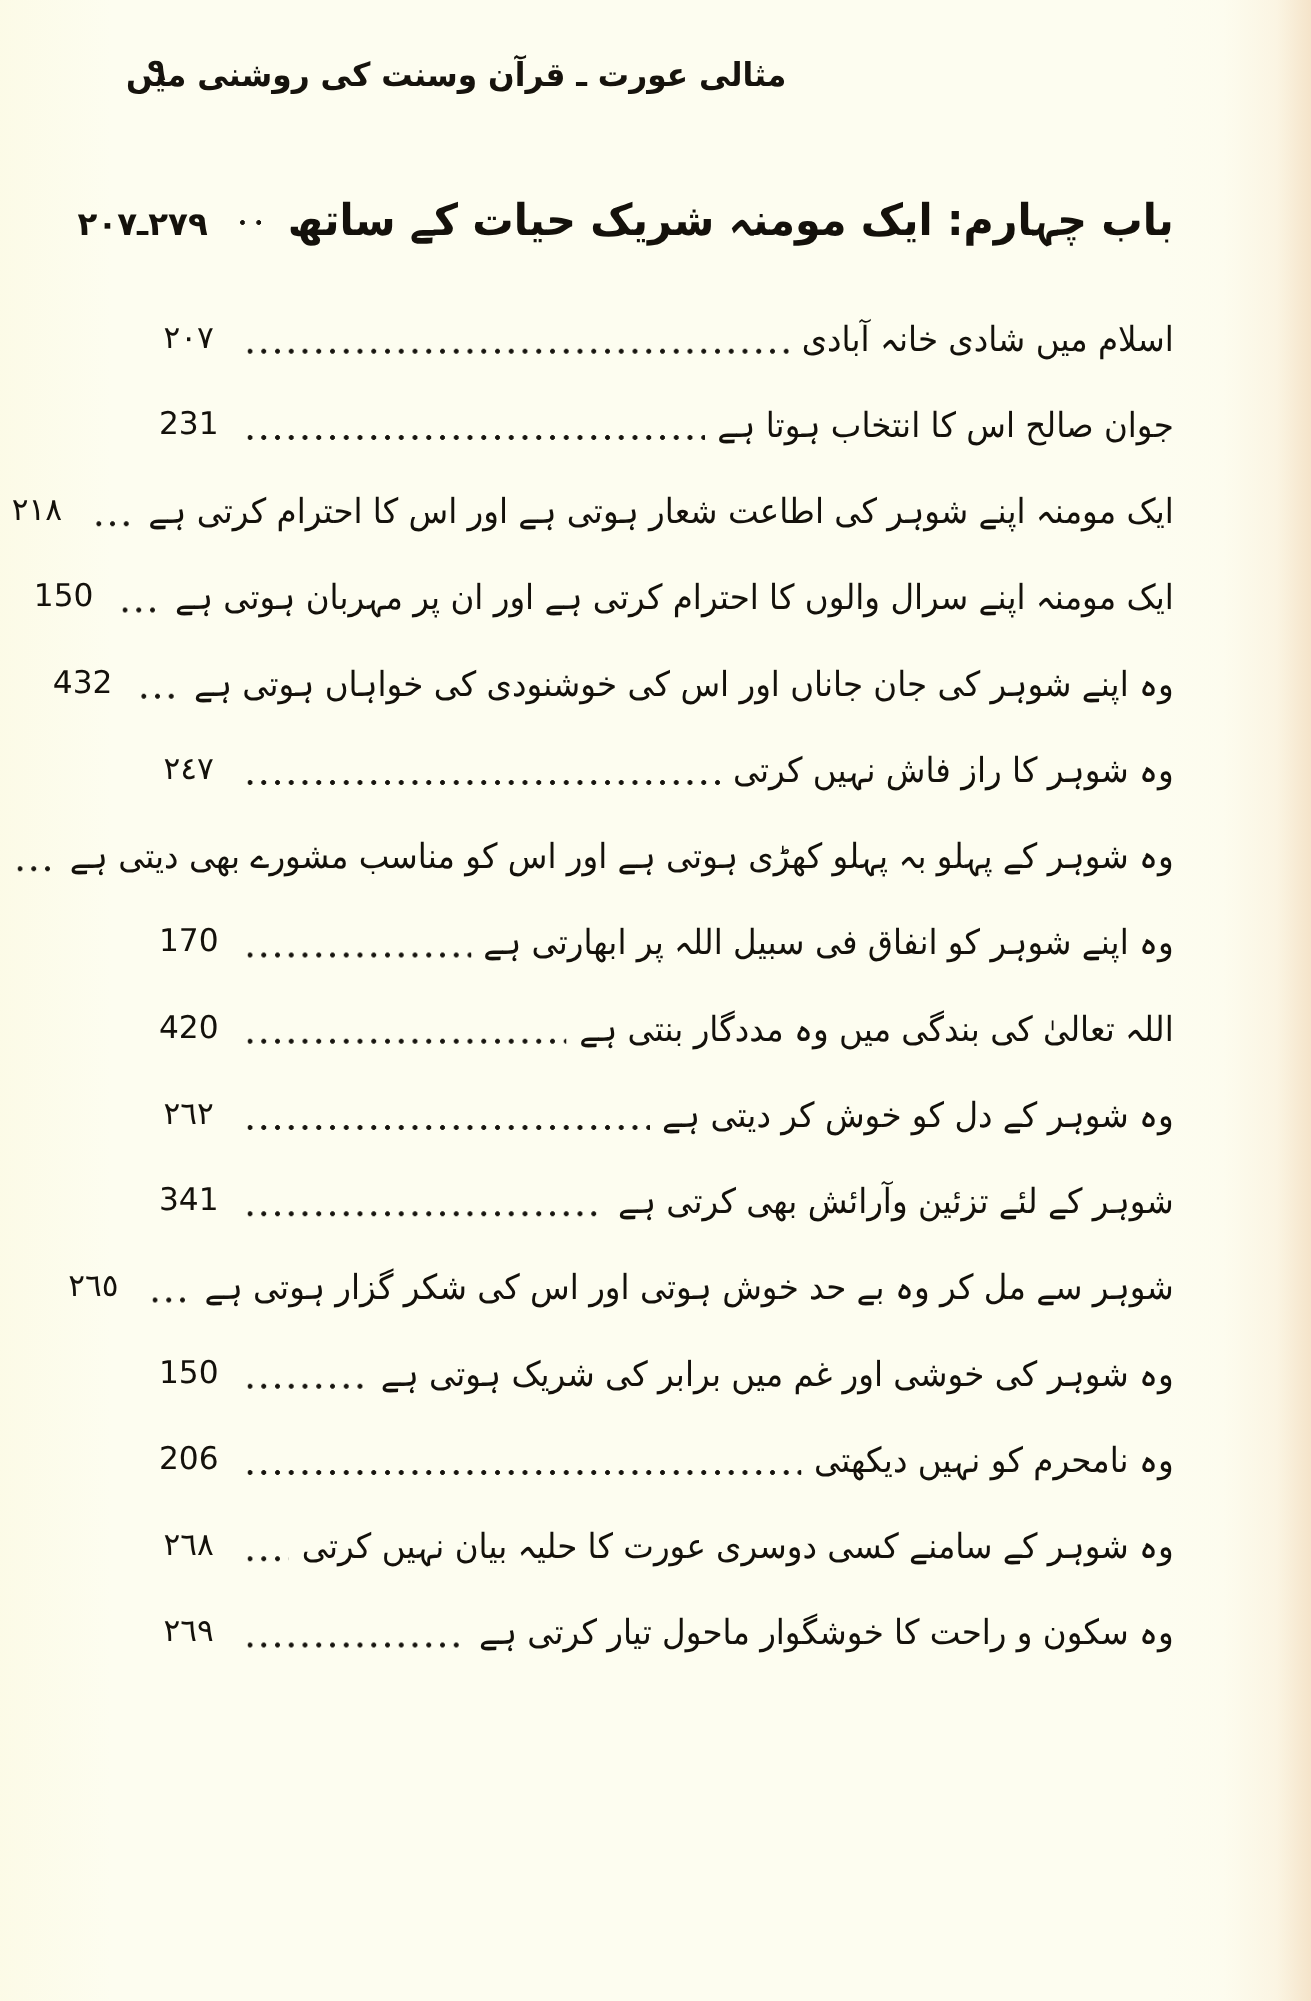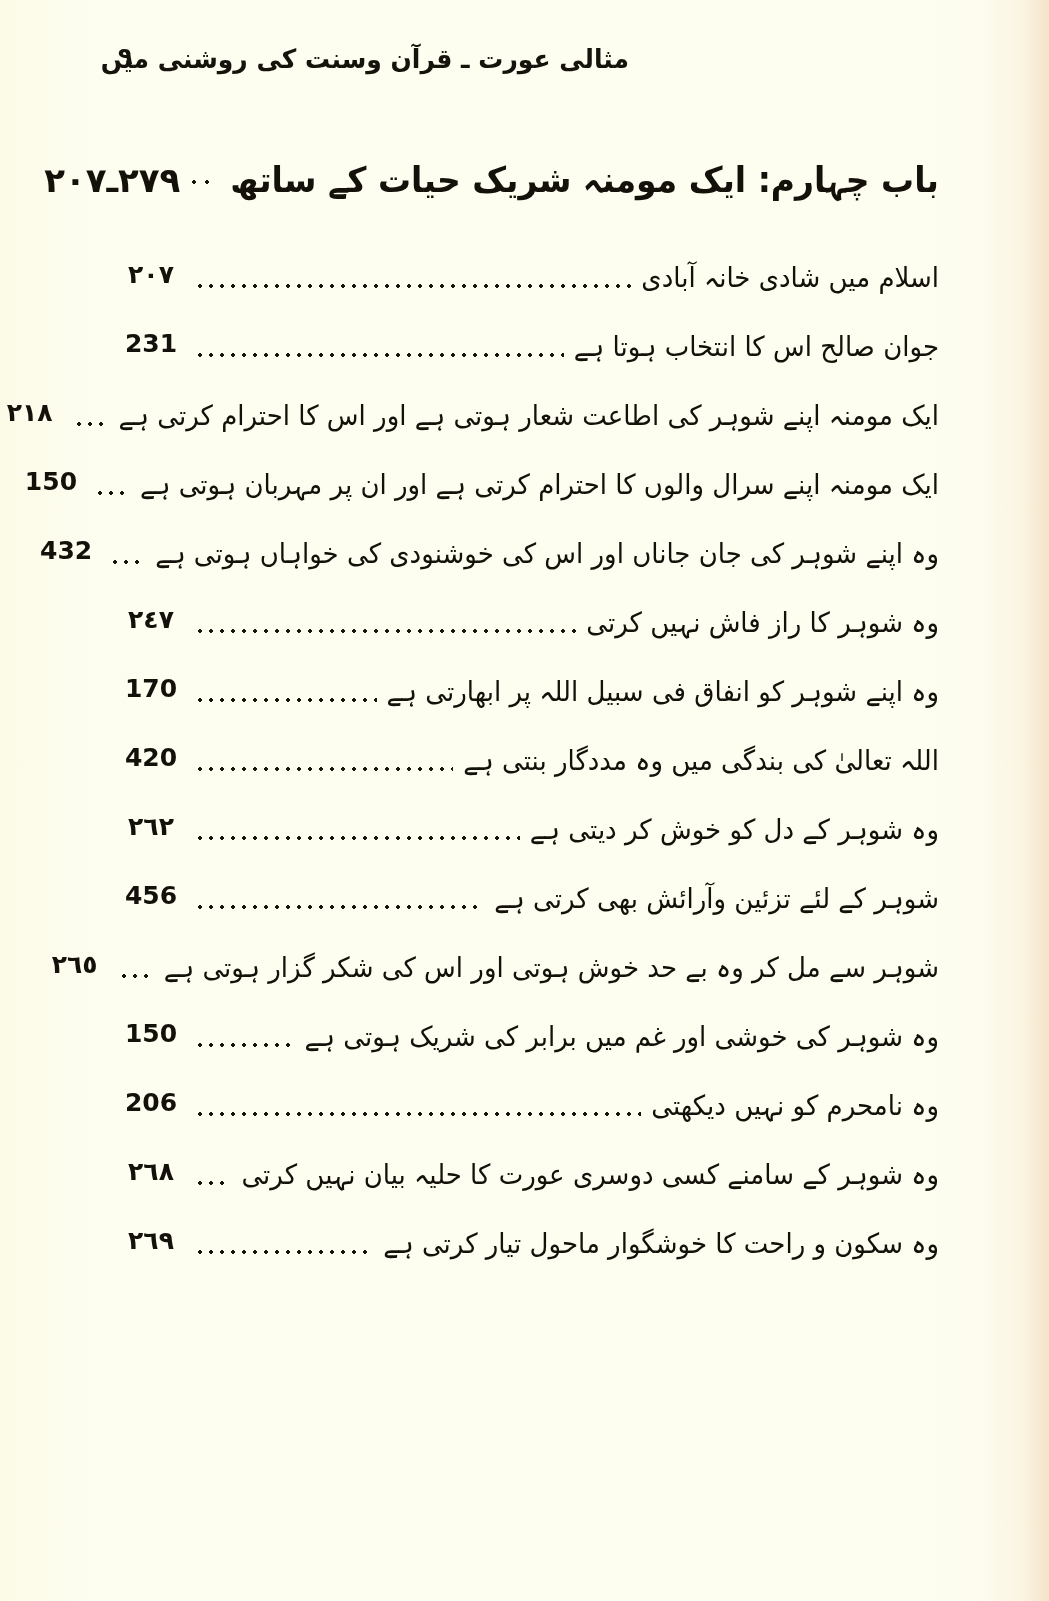--- a/index.html
+++ b/index.html
@@ -107,39 +107,39 @@
     background-image: radial-gradient(circle at 2px 2px, #17140e 1.7px, rgba(0,0,0,0) 2.1px);
     background-size: 11px 4px;
     background-repeat: repeat-x;
   }
 
   .toc-pageno {
     flex: 0 0 86px;
     text-align: center;
     font-size: 25px;
     color: #14110b;
-    font-weight: 700;
+    font-weight: 400;
     white-space: nowrap;
     direction: rtl;
   }
 
   
   .chapter-row {
     margin-bottom: 26px;
   }
   .chapter-row .toc-label {
     font-size: 33px;
     font-weight: 700;
     letter-spacing: 0px;
   }
   .chapter-row .toc-pageno {
     flex: 0 0 140px;
-    font-size: 34px;
+    font-size: 26px;
     font-weight: 600;
-    text-align: left;
+    text-align: center;
   }
   .chapter-row .toc-leader::before {
     right: 8px;
     left: 8px;
     bottom: 8px;
     background-size: 13px 4px;
   }
 
   
   .entry-row {
@@ -196,38 +196,43 @@
           <div class="toc-label">وہ اپنے شوہر کی جان جاناں اور اس کی خوشنودی کی خواہاں ہوتی ہے</div>
           <div class="toc-leader"></div>
           <div class="toc-pageno">432</div>
         </div>
         <div class="toc-row entry-row">
           <div class="toc-label">وہ شوہر کا راز فاش نہیں کرتی</div>
           <div class="toc-leader"></div>
           <div class="toc-pageno">٢٤٧</div>
         </div>
         <div class="toc-row entry-row">
+          <div class="toc-label">وہ شوہر کے پہلو بہ پہلو کھڑی ہوتی ہے اور اس کو مناسب مشورے بھی دیتی ہے</div>
+          <div class="toc-leader"></div>
+          <div class="toc-pageno">٢٥١</div>
+        </div>
+        <div class="toc-row entry-row">
           <div class="toc-label">وہ اپنے شوہر کو انفاق فی سبیل اللہ پر ابھارتی ہے</div>
           <div class="toc-leader"></div>
           <div class="toc-pageno">170</div>
         </div>
         <div class="toc-row entry-row">
           <div class="toc-label">اللہ تعالیٰ کی بندگی میں وہ مددگار بنتی ہے</div>
           <div class="toc-leader"></div>
           <div class="toc-pageno">420</div>
         </div>
         <div class="toc-row entry-row">
           <div class="toc-label">وہ شوہر کے دل کو خوش کر دیتی ہے</div>
           <div class="toc-leader"></div>
           <div class="toc-pageno">٢٦٢</div>
         </div>
         <div class="toc-row entry-row">
           <div class="toc-label">شوہر کے لئے تزئین وآرائش بھی کرتی ہے</div>
           <div class="toc-leader"></div>
-          <div class="toc-pageno">456</div>
+          <div class="toc-pageno">341</div>
         </div>
         <div class="toc-row entry-row">
           <div class="toc-label">شوہر سے مل کر وہ بے حد خوش ہوتی اور اس کی شکر گزار ہوتی ہے</div>
           <div class="toc-leader"></div>
           <div class="toc-pageno">٢٦٥</div>
         </div>
         <div class="toc-row entry-row">
           <div class="toc-label">وہ شوہر کی خوشی اور غم میں برابر کی شریک ہوتی ہے</div>
           <div class="toc-leader"></div>
           <div class="toc-pageno">150</div>

